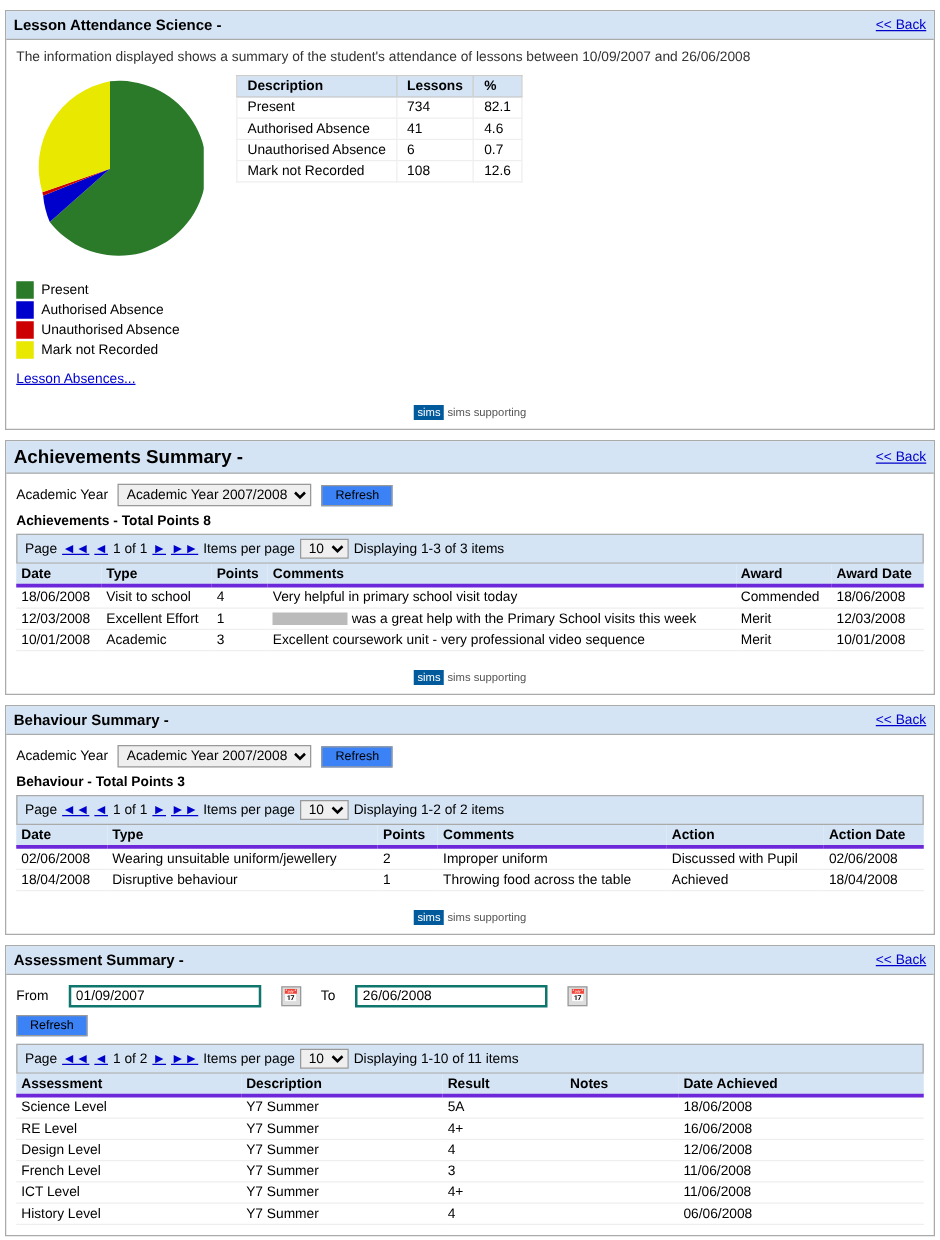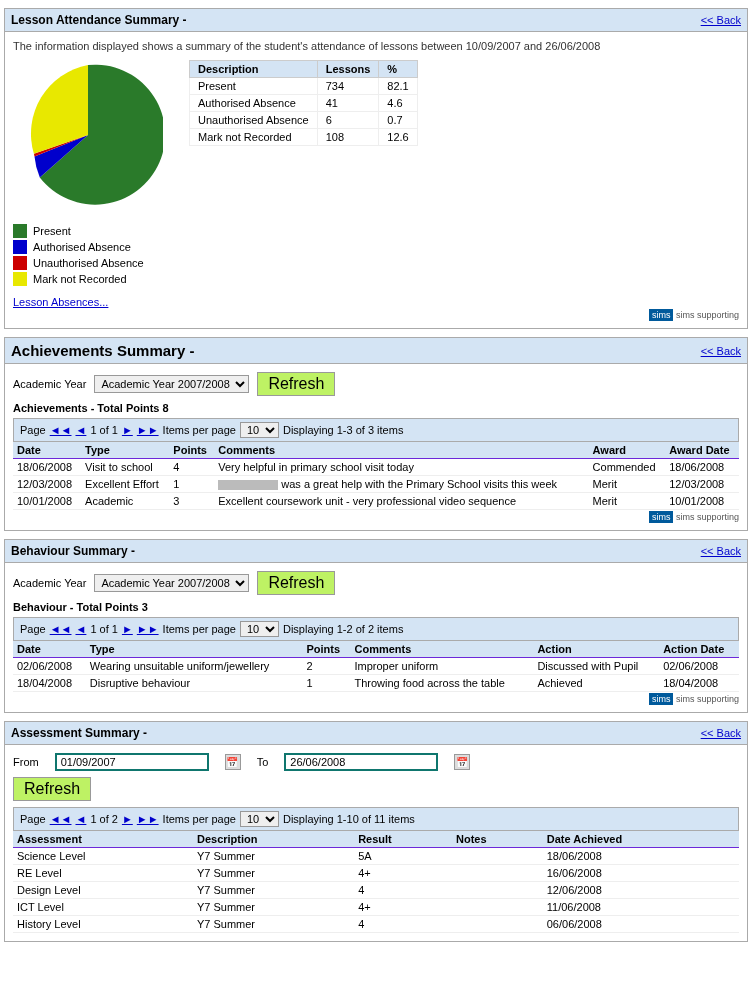--- a/index.html
+++ b/index.html
@@ -14,56 +14,56 @@
     .attendance-info { font-size: 11px; margin-bottom: 8px; color: #333; }
     .attendance-content { display: flex; gap: 16px; align-items: flex-start; }
     .pie-area { width: 160px; flex-shrink: 0; }
     .legend { margin-top: 12px; }
     .legend-item { display: flex; align-items: center; gap: 6px; margin-bottom: 2px; font-size: 11px; }
     .legend-color { width: 14px; height: 14px; display: inline-block; }
     .attendance-table { border-collapse: collapse; font-size: 11px; }
     .attendance-table th { background: #d4e4f4; padding: 2px 8px; text-align: left; border: 1px solid #ccc; }
     .attendance-table td { padding: 2px 8px; border: 1px solid #eee; }
     .lesson-absences { color: #00c; text-decoration: underline; cursor: pointer; font-size: 11px; margin-top: 8px; display: block; }
-    .sims-logo { text-align: right; font-size: 9px; color: #888; margin-top: 2px; }
+    .sims-logo { text-align: center; font-size: 9px; color: #888; margin-top: 16px; }
 
     
     .filter-row { display: flex; align-items: center; gap: 8px; margin-bottom: 6px; }
     .filter-label { font-size: 11px; }
     select.year-select { font-size: 11px; padding: 1px 2px; border: 1px solid #999; }
-    button.refresh-btn { font-size: 16px; background: #bef264; border: 1px solid #999; padding: 2px 10px; cursor: pointer; }
+    button.refresh-btn { font-size: 10px; background: #3b82f6; border: 1px solid #999; padding: 2px 10px; cursor: pointer; }
 
     .summary-title { font-weight: bold; font-size: 11px; margin-bottom: 4px; }
 
     
     .pagination-bar { background: #d4e4f4; border: 1px solid #aaa; padding: 3px 6px; display: flex; align-items: center; gap: 4px; font-size: 11px; margin-bottom: 0; }
     .pagination-bar span { font-size: 11px; }
     .page-nav { color: #00c; cursor: pointer; text-decoration: underline; font-size: 11px; }
     select.items-per-page { font-size: 11px; border: 1px solid #999; padding: 0 2px; }
 
     
     .data-table { width: 100%; border-collapse: collapse; font-size: 11px; }
-    .data-table th { background: #d4e4f4; padding: 2px 4px; text-align: left; border-bottom: 1px solid #6d28d9; font-weight: bold; }
+    .data-table th { background: #d4e4f4; padding: 2px 4px; text-align: left; border-bottom: 3px solid #6d28d9; font-weight: bold; }
     .data-table td { padding: 2px 4px; border-bottom: 1px solid #eee; }
     .gray-inline { display: inline-block; width: 60px; height: 10px; background: #bbb; vertical-align: middle; }
 
     
     svg.pie { width: 150px; height: 150px; }
 
     .date-input { border: 2px solid #0f766e; padding: 1px 4px; font-size: 11px; }
     .cal-icon { display: inline-block; width: 16px; height: 16px; background: #ddd; border: 1px solid #999; cursor: pointer; font-size: 10px; text-align: center; line-height: 16px; vertical-align: middle; }
     .from-to-row { display: flex; align-items: center; gap: 16px; margin-bottom: 6px; }
   </style>
 </head>
 <body>
 
 <div class="section">
   <div class="section-header">
     <div>
-      <span style="font-weight:bold;font-size:12px;">Lesson Attendance Summary -</span>
+      <span style="font-weight:bold;font-size:12px;">Lesson Attendance Science -</span>
       <span class="gray-bar"></span>
     </div>
     <span class="back-link">&lt;&lt; Back</span>
   </div>
   <div class="section-body">
     <div class="attendance-info">The information displayed shows a summary of the student's attendance of lessons between 10/09/2007 and 26/06/2008</div>
     <div class="attendance-content">
       <div class="pie-area">
         <svg class="pie" viewBox="0 0 150 150">
 
@@ -337,20 +337,27 @@
           <td>16/06/2008</td>
         </tr>
         <tr>
           <td>Design Level</td>
           <td>Y7 Summer</td>
           <td>4</td>
           <td></td>
           <td>12/06/2008</td>
         </tr>
         <tr>
+          <td>French Level</td>
+          <td>Y7 Summer</td>
+          <td>3</td>
+          <td></td>
+          <td>11/06/2008</td>
+        </tr>
+        <tr>
           <td>ICT Level</td>
           <td>Y7 Summer</td>
           <td>4+</td>
           <td></td>
           <td>11/06/2008</td>
         </tr>
         <tr>
           <td>History Level</td>
           <td>Y7 Summer</td>
           <td>4</td>

